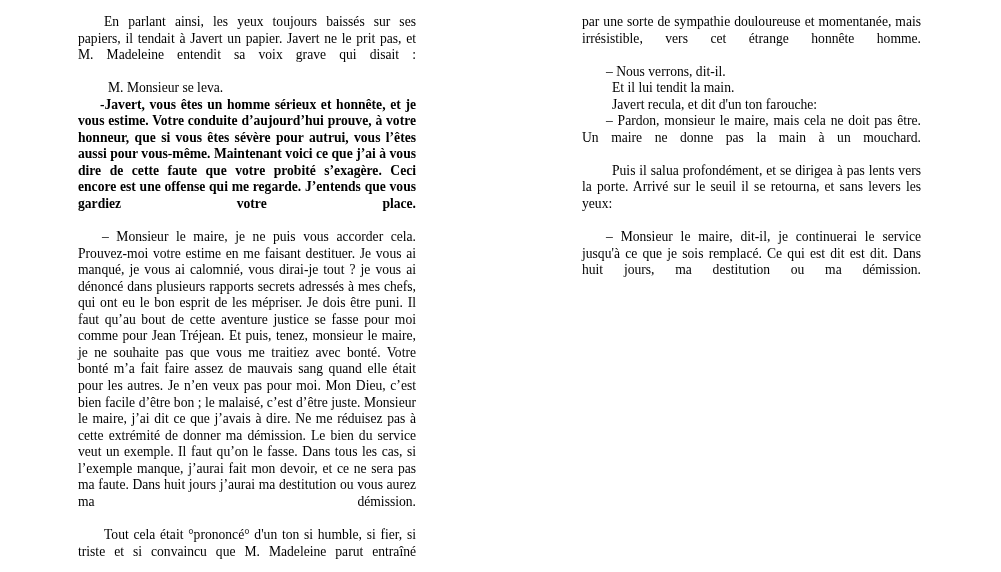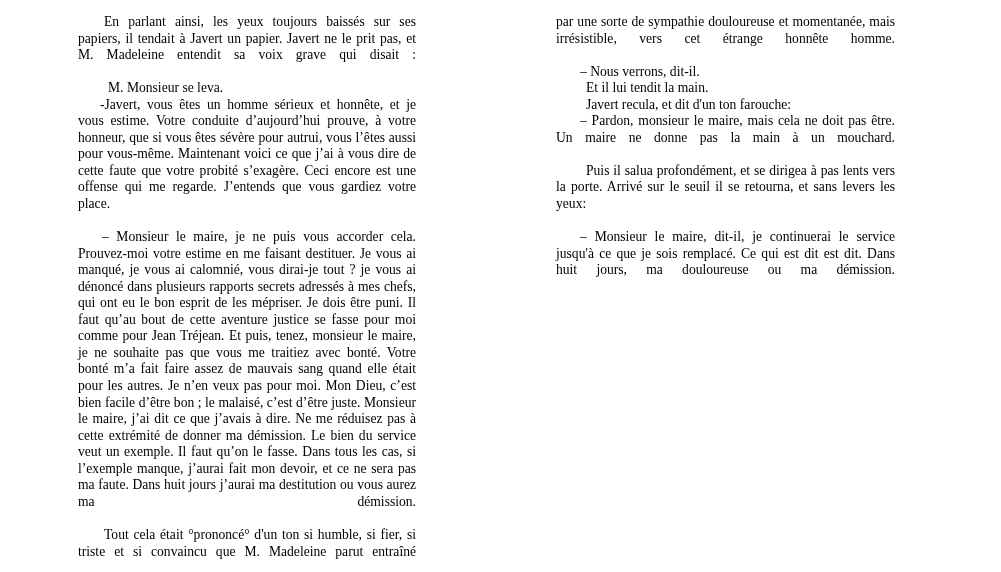--- a/index.html
+++ b/index.html
@@ -32,21 +32,21 @@
     hyphens: none;
     -webkit-hyphens: none;
   }
 
   .column-left {
     left: 78px;
     width: 338px;
   }
 
   .column-right {
-    left: 556px;
+    left: 582px;
     width: 339px;
   }
 
   .para {
     margin: 0;
     text-align: justify;
     text-indent: 26px;
   }
 
   
@@ -63,20 +63,21 @@
   .para.indent-dash {
     text-indent: 24px;
   }
 
   .para.indent-wide {
     text-indent: 30px;
   }
 
   .para.indent-narrow {
     text-indent: 22px;
+    font-weight: bold;
   }
 </style>
 </head>
 <body>
 
 <div class="page">
 
   <div class="column column-left">
     <p class="para">En parlant ainsi, les yeux toujours baissés sur ses papiers, il tendait à Javert un papier. Javert ne le prit pas, et M. Madeleine entendit sa voix grave qui disait :</p>
     <p class="para indent-wide no-stretch">M. Monsieur se leva.</p>
@@ -85,16 +86,16 @@
     <p class="para">Tout cela était °prononcé° d'un ton si humble, si fier, si triste et si convaincu que M. Madeleine parut entraîné</p>
   </div>
 
   <div class="column column-right">
     <p class="para" style="text-indent:0">par une sorte de sympathie douloureuse et momentanée, mais irrésistible, vers cet étrange honnête homme.</p>
     <p class="para indent-dash no-stretch">– Nous verrons, dit-il.</p>
     <p class="para indent-wide no-stretch">Et il lui tendit la main.</p>
     <p class="para indent-wide no-stretch">Javert recula, et dit d'un ton farouche:</p>
     <p class="para indent-dash">– Pardon, monsieur le maire, mais cela ne doit pas être. Un maire ne donne pas la main à un mouchard.</p>
     <p class="para indent-wide">Puis il salua profondément, et se dirigea à pas lents vers la porte. Arrivé sur le seuil il se retourna, et sans levers les yeux:</p>
-    <p class="para indent-dash">– Monsieur le maire, dit-il, je continuerai le service jusqu'à ce que je sois remplacé. Ce qui est dit est dit. Dans huit jours, ma douloureuse ou ma démission.</p>
+    <p class="para indent-dash">– Monsieur le maire, dit-il, je continuerai le service jusqu'à ce que je sois remplacé. Ce qui est dit est dit. Dans huit jours, ma destitution ou ma démission.</p>
   </div>
 
 </div>
 
 </body></html>

